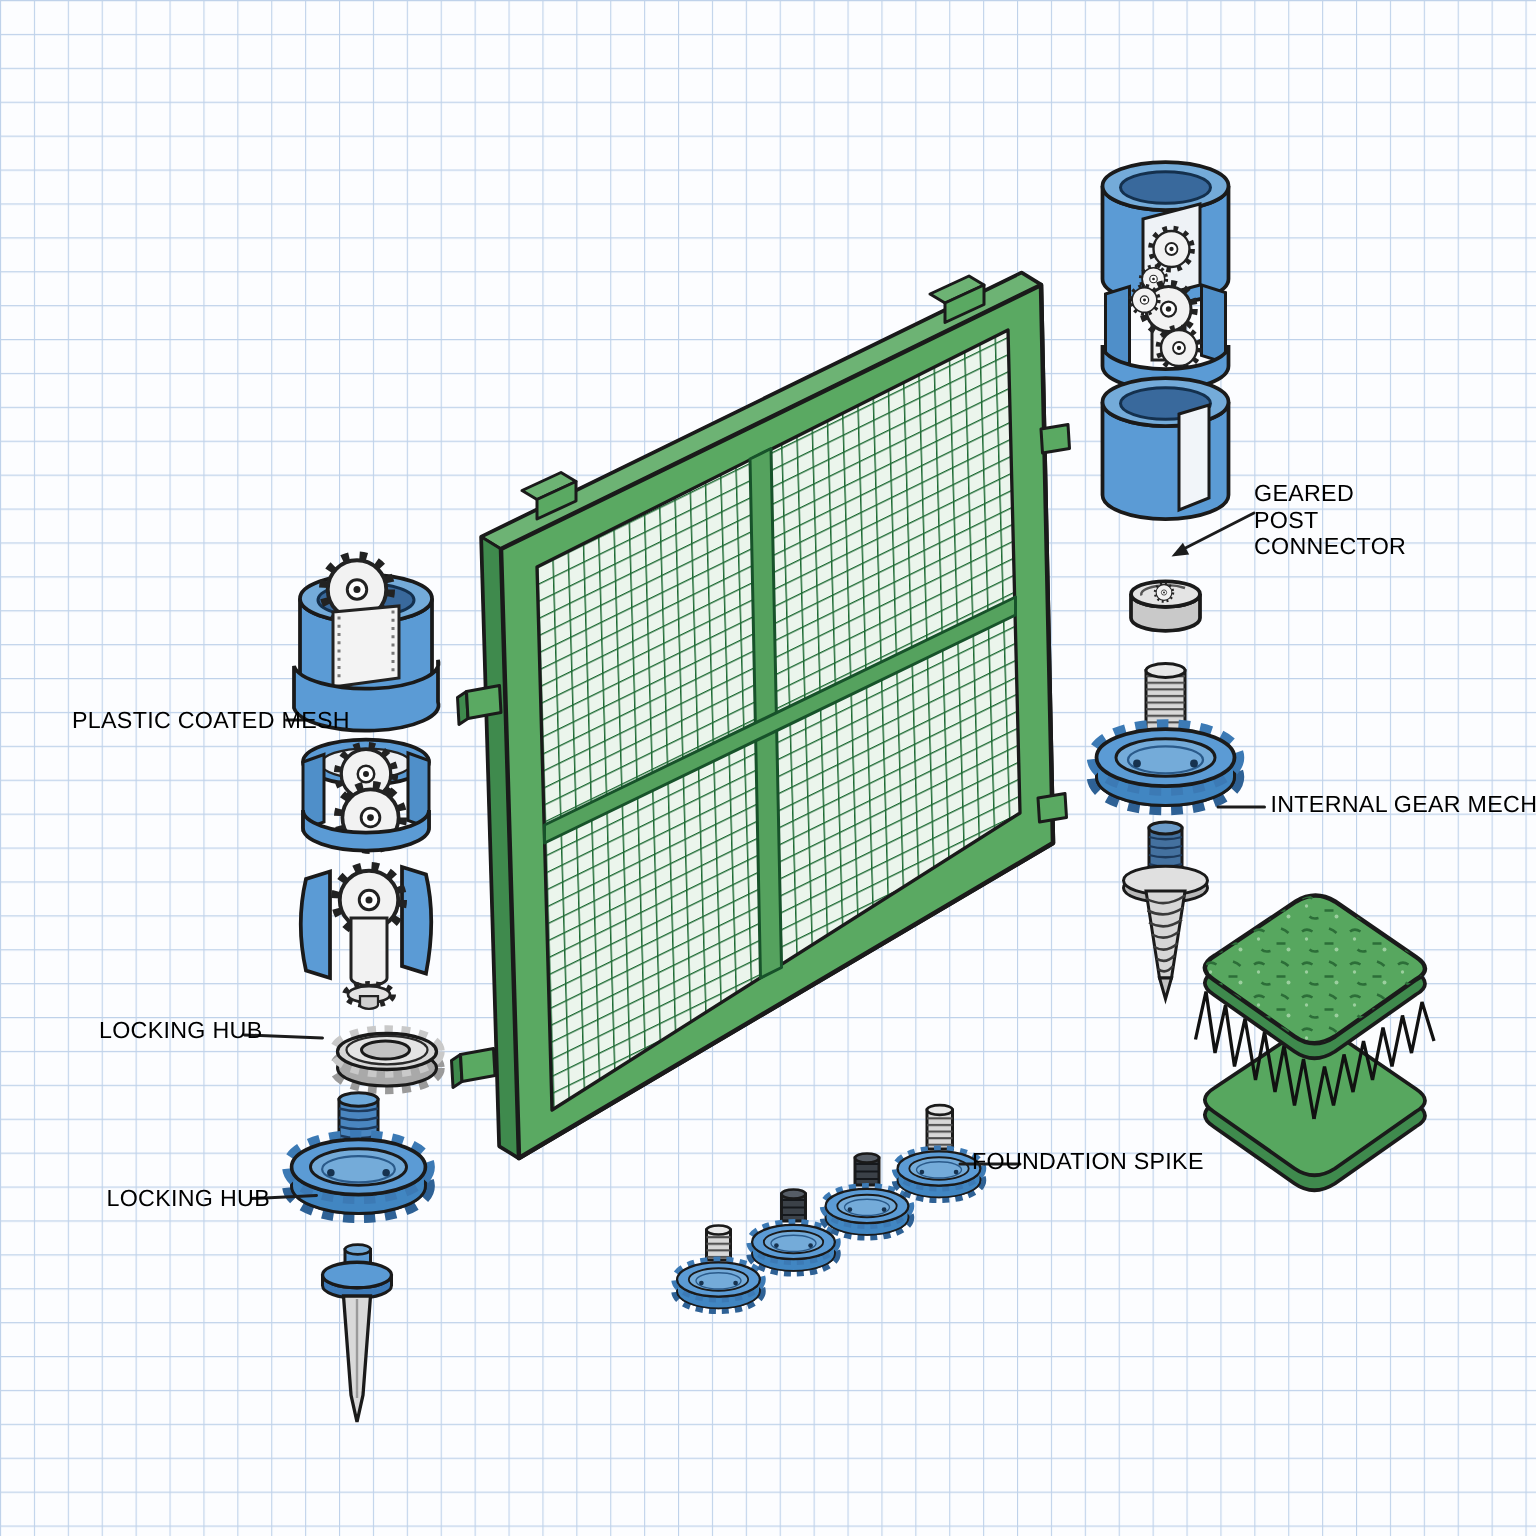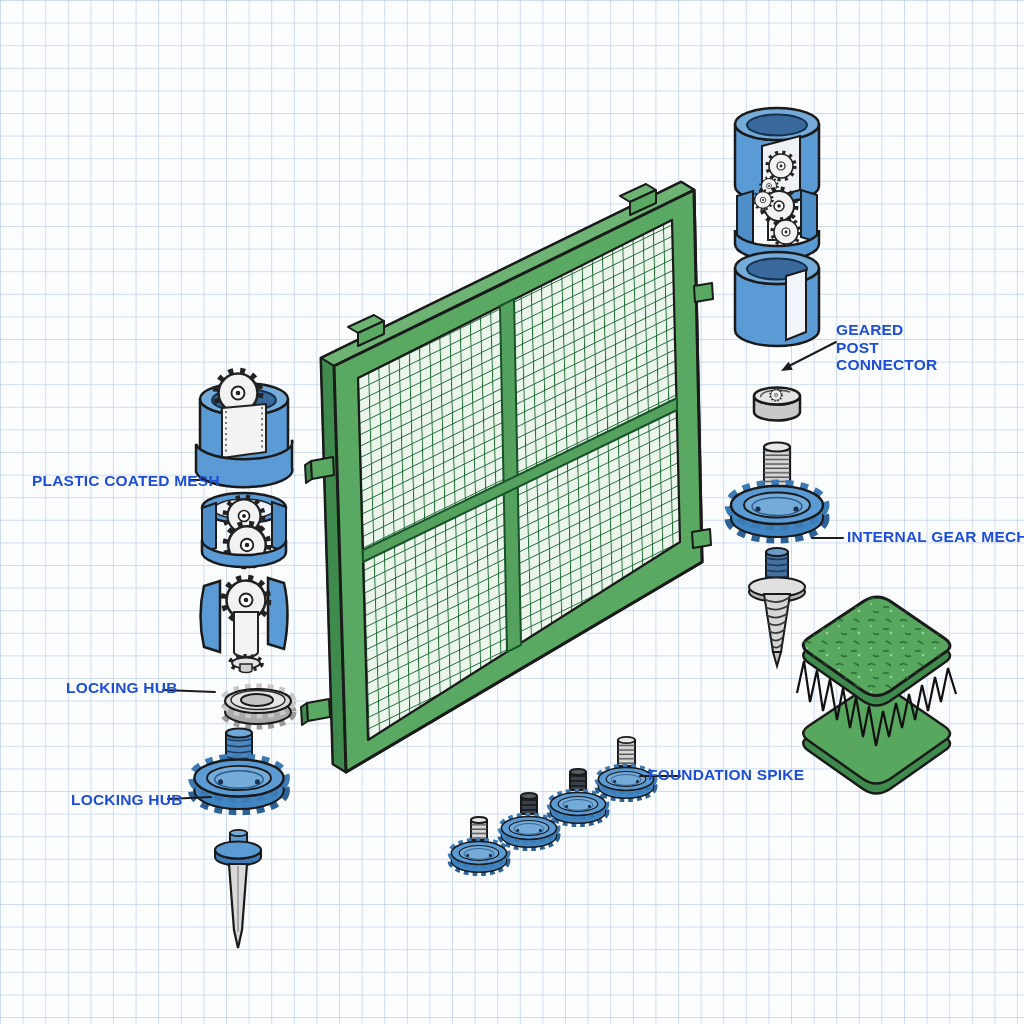--- a/index.html
+++ b/index.html
@@ -1,20 +1,20 @@
 <!DOCTYPE html>
 <html><head>
 <meta charset="utf-8">
 <style>
   html,body{margin:0;padding:0;background:#e8e8e8;}
   #stage{position:relative;width:1024px;height:1024px;background:#fcfdff;overflow:hidden;
          font-family:"Liberation Sans",sans-serif;}
   #scene{position:absolute;left:0;top:0;}
-  .label{position:absolute;font-weight:700;font-size:15.5px;line-height:17.5px;
-         color:#1d4ed8;letter-spacing:.2px;white-space:nowrap;}
+  .label{position:absolute;font-weight:400;font-size:15.5px;line-height:17.5px;
+         color:#000000;letter-spacing:.2px;white-space:nowrap;}
   .label.wrap{white-space:normal;}
 </style>
 </head>
 <body>
 
 <div id="stage">
 
 <svg id="scene" width="1024" height="1024" viewBox="0 0 1024 1024">
   <defs>
     <pattern id="grid" width="22.6" height="22.6" patternUnits="userSpaceOnUse">
@@ -261,20 +261,20 @@
       <line x1="836" y1="342" x2="789" y2="366"></line>
       <polygon points="781,371 788.6,361.8 792.8,369.7" fill="#1c1c1c" stroke="none"></polygon>
     </g>
     <line x1="812" y1="538" x2="843" y2="538"></line>
     <line x1="163" y1="690" x2="215" y2="692"></line>
     <line x1="168" y1="799" x2="211" y2="797"></line>
     <line x1="640" y1="776" x2="680" y2="776"></line>
   </g>
 </svg>
 
-<div class="label" style="left:32px;top:472px;width:152px;">PLASTIC COATED MESH</div>
+<div class="label" style="left:48px;top:472px;width:152px;">PLASTIC COATED MESH</div>
 <div class="label wrap" style="left:836px;top:321px;width:108px;">GEARED POST CONNECTOR</div>
 <div class="label" style="left:847px;top:528px;">INTERNAL GEAR MECHANISM</div>
 <div class="label" style="left:66px;top:679px;">LOCKING HUB</div>
 <div class="label" style="left:71px;top:791px;">LOCKING HUB</div>
 <div class="label" style="left:648px;top:766px;">FOUNDATION SPIKE</div>
 
 </div>
 
 </body></html>

